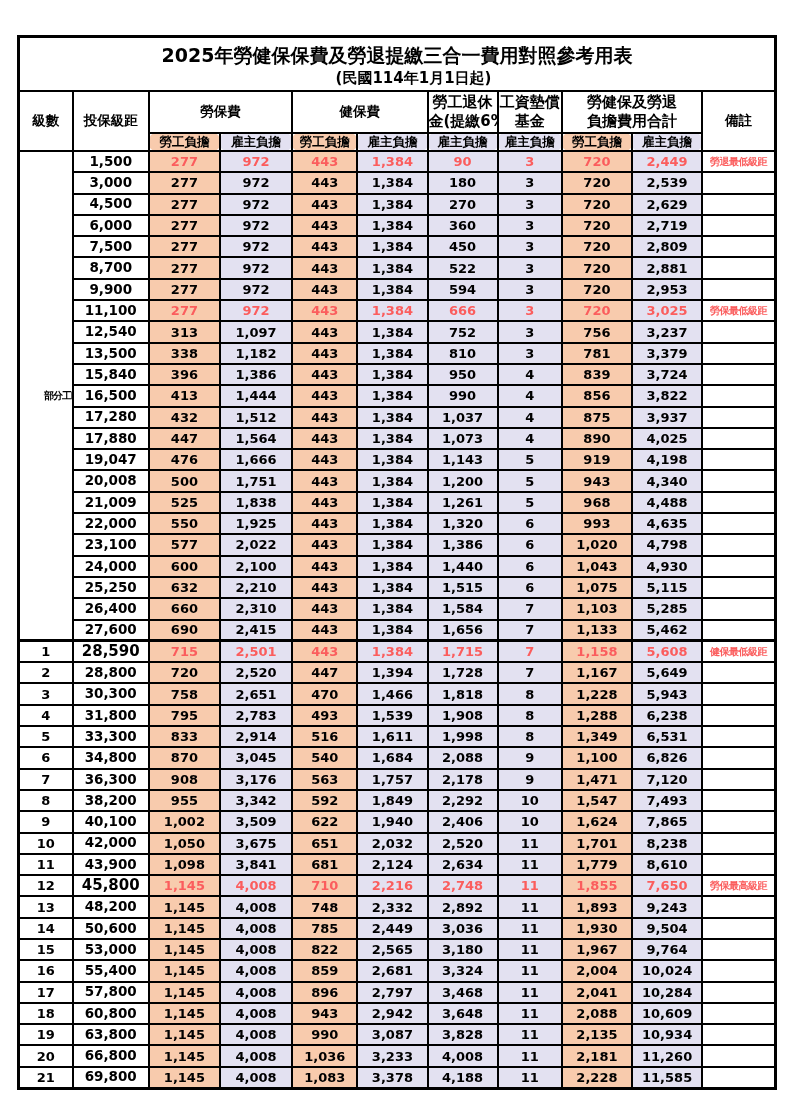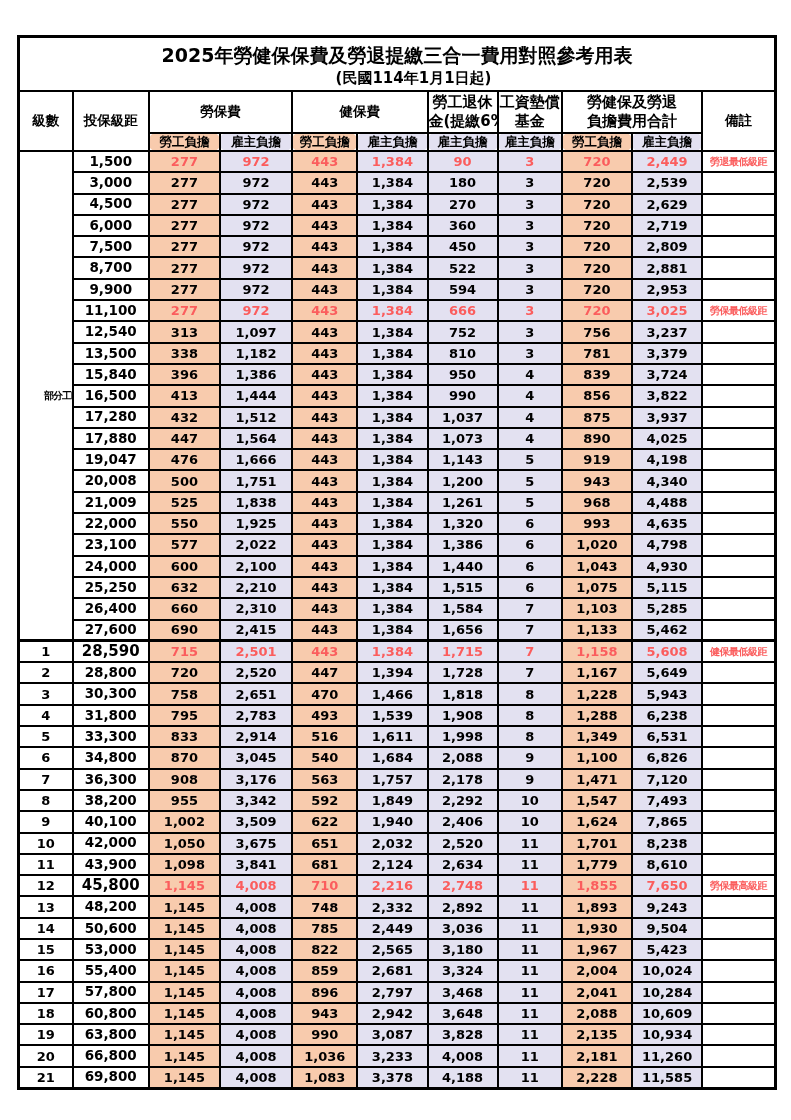--- a/index.html
+++ b/index.html
@@ -548,21 +548,21 @@
         <tr>
           <td class="level-cell">15</td>
           <td class="bracket-cell">53,000</td>
           <td class="emp">1,145</td>
           <td class="epr">4,008</td>
           <td class="emp">822</td>
           <td class="epr">2,565</td>
           <td class="epr">3,180</td>
           <td class="epr">11</td>
           <td class="emp">1,967</td>
-          <td class="epr">5,423</td>
+          <td class="epr">9,764</td>
           <td class="remark-cell"></td>
         </tr>
         <tr>
           <td class="level-cell">16</td>
           <td class="bracket-cell">55,400</td>
           <td class="emp">1,145</td>
           <td class="epr">4,008</td>
           <td class="emp">859</td>
           <td class="epr">2,681</td>
           <td class="epr">3,324</td>

